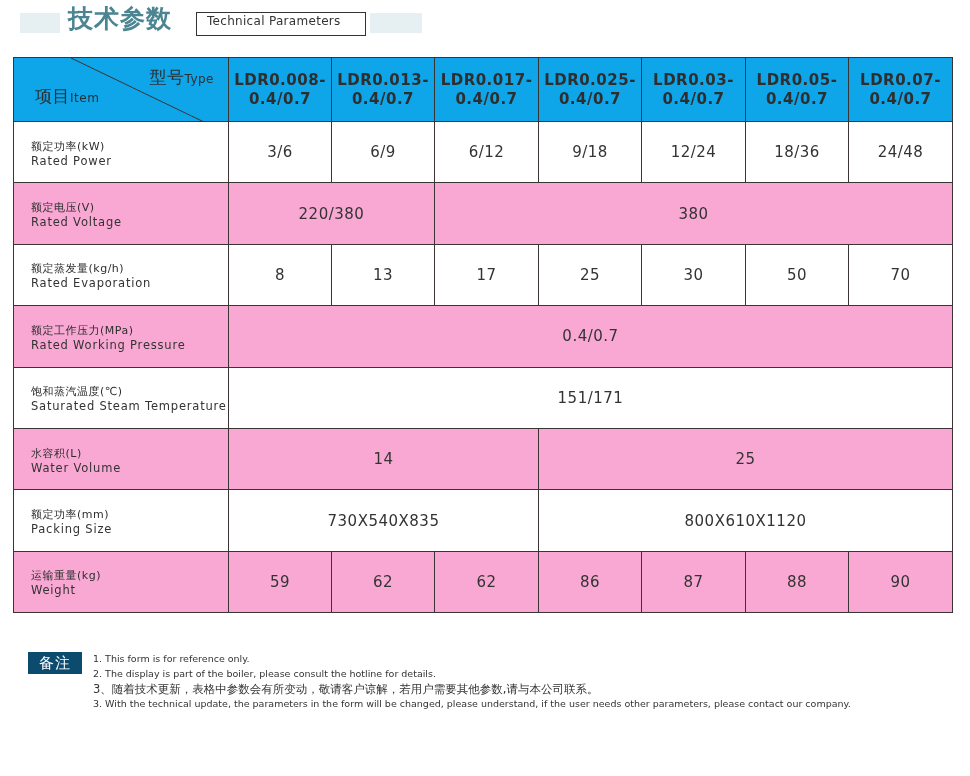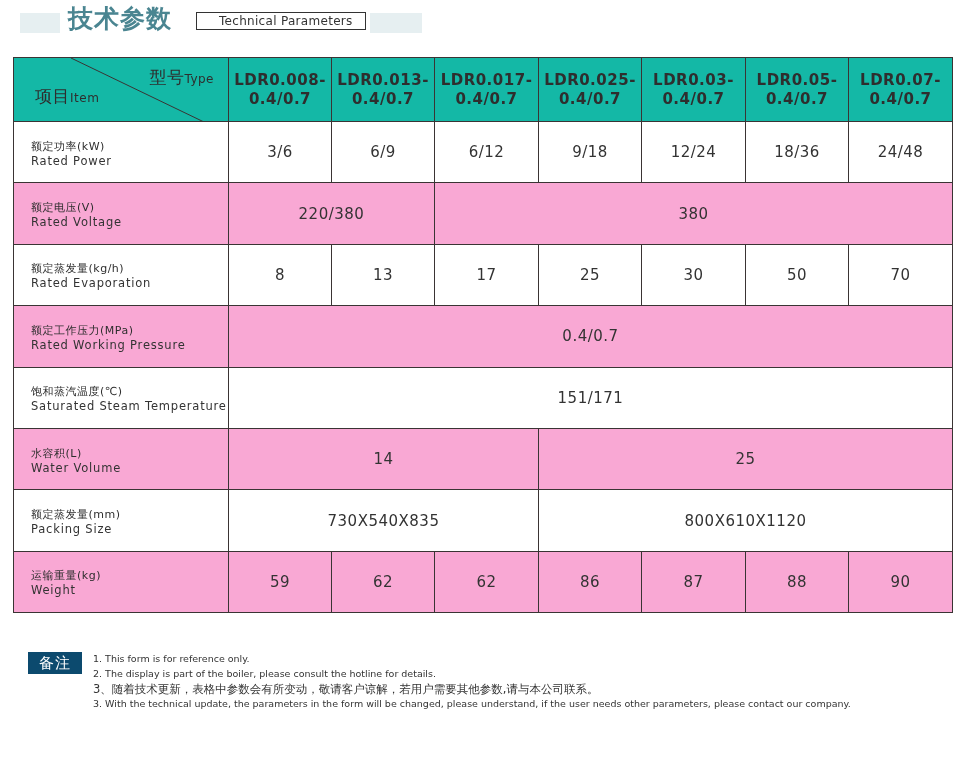--- a/index.html
+++ b/index.html
@@ -2,25 +2,25 @@
 <html><head>
 <meta charset="utf-8">
 <style>
   html, body { margin:0; padding:0; background:#ffffff; }
   body { width:970px; height:776px; position:relative; overflow:hidden; font-family:"DejaVu Sans","Liberation Sans",sans-serif; color:#333; }
 
   .title-bar { position:absolute; left:20px; top:13px; width:402px; height:20px; }
   .title-bar .bg-left { position:absolute; left:0; top:0; width:40px; height:20px; background:#e6eff1; }
   .title-bar .bg-right { position:absolute; left:350px; top:0; width:52px; height:20px; background:#e6eff1; }
   .title-cn { position:absolute; left:68px; top:3px; font-size:25px; font-weight:bold; color:#4a8591; letter-spacing:1px; line-height:28px; }
-  .title-en-box { position:absolute; left:196px; top:12px; width:170px; height:18px; border:1px solid #333; background:#fff; box-sizing:border-box; font-size:12px; line-height:16px; padding-left:22px; color:#333; letter-spacing:0.3px; }
+  .title-en-box { position:absolute; left:196px; top:12px; width:170px; height:24px; border:1px solid #333; background:#fff; box-sizing:border-box; font-size:12px; line-height:16px; padding-left:10px; color:#333; letter-spacing:0.3px; }
 
   table.spec { position:absolute; left:13px; top:57px; border-collapse:collapse; table-layout:fixed; }
   table.spec td { border:1px solid #3a3434; box-sizing:border-box; text-align:center; vertical-align:middle; font-size:15px; color:#333; padding:0; letter-spacing:0.5px; }
-  table.spec tr.hdr td { background:#14b8a6; height:64px; font-weight:bold; font-size:15px; line-height:19px; color:#2e2e2e; }
+  table.spec tr.hdr td { background:#0ea5e9; height:64px; font-weight:bold; font-size:15px; line-height:19px; color:#2e2e2e; }
   table.spec tr.row { height:61.4px; }
   table.spec tr.shaded td { background:#f9a8d4; }
   table.spec tr.plain td { background:#ffffff; }
   table.spec td.label { text-align:left; padding-left:17px; }
   .lbl-cn { display:block; font-size:11px; line-height:17px; color:#2e2e2e; }
   .lbl-en { display:block; font-size:11.5px; line-height:12px; color:#333; letter-spacing:0.8px; }
 
   td.corner { position:relative; background:#acc5d2; }
   td.corner svg { position:absolute; left:0; top:0; }
   .corner-type { position:absolute; right:14px; top:10px; font-weight:normal; font-size:17px; color:#2e2e2e; }
@@ -131,21 +131,21 @@
     <td class="label">
           <span class="lbl-cn">水容积(L)</span>
           <span class="lbl-en">Water Volume</span>
         </td>
     <td colspan="3">14</td>
     <td colspan="4">25</td>
   </tr>
 
   <tr class="row plain">
     <td class="label">
-          <span class="lbl-cn">额定蒸发量(mm)</span>
+          <span class="lbl-cn">额定功率(mm)</span>
           <span class="lbl-en">Packing Size</span>
         </td>
     <td colspan="3">730X540X835</td>
     <td colspan="4">800X610X1120</td>
   </tr>
 
   <tr class="row shaded">
     <td class="label">
           <span class="lbl-cn">运输重量(kg)</span>
           <span class="lbl-en">Weight</span>

